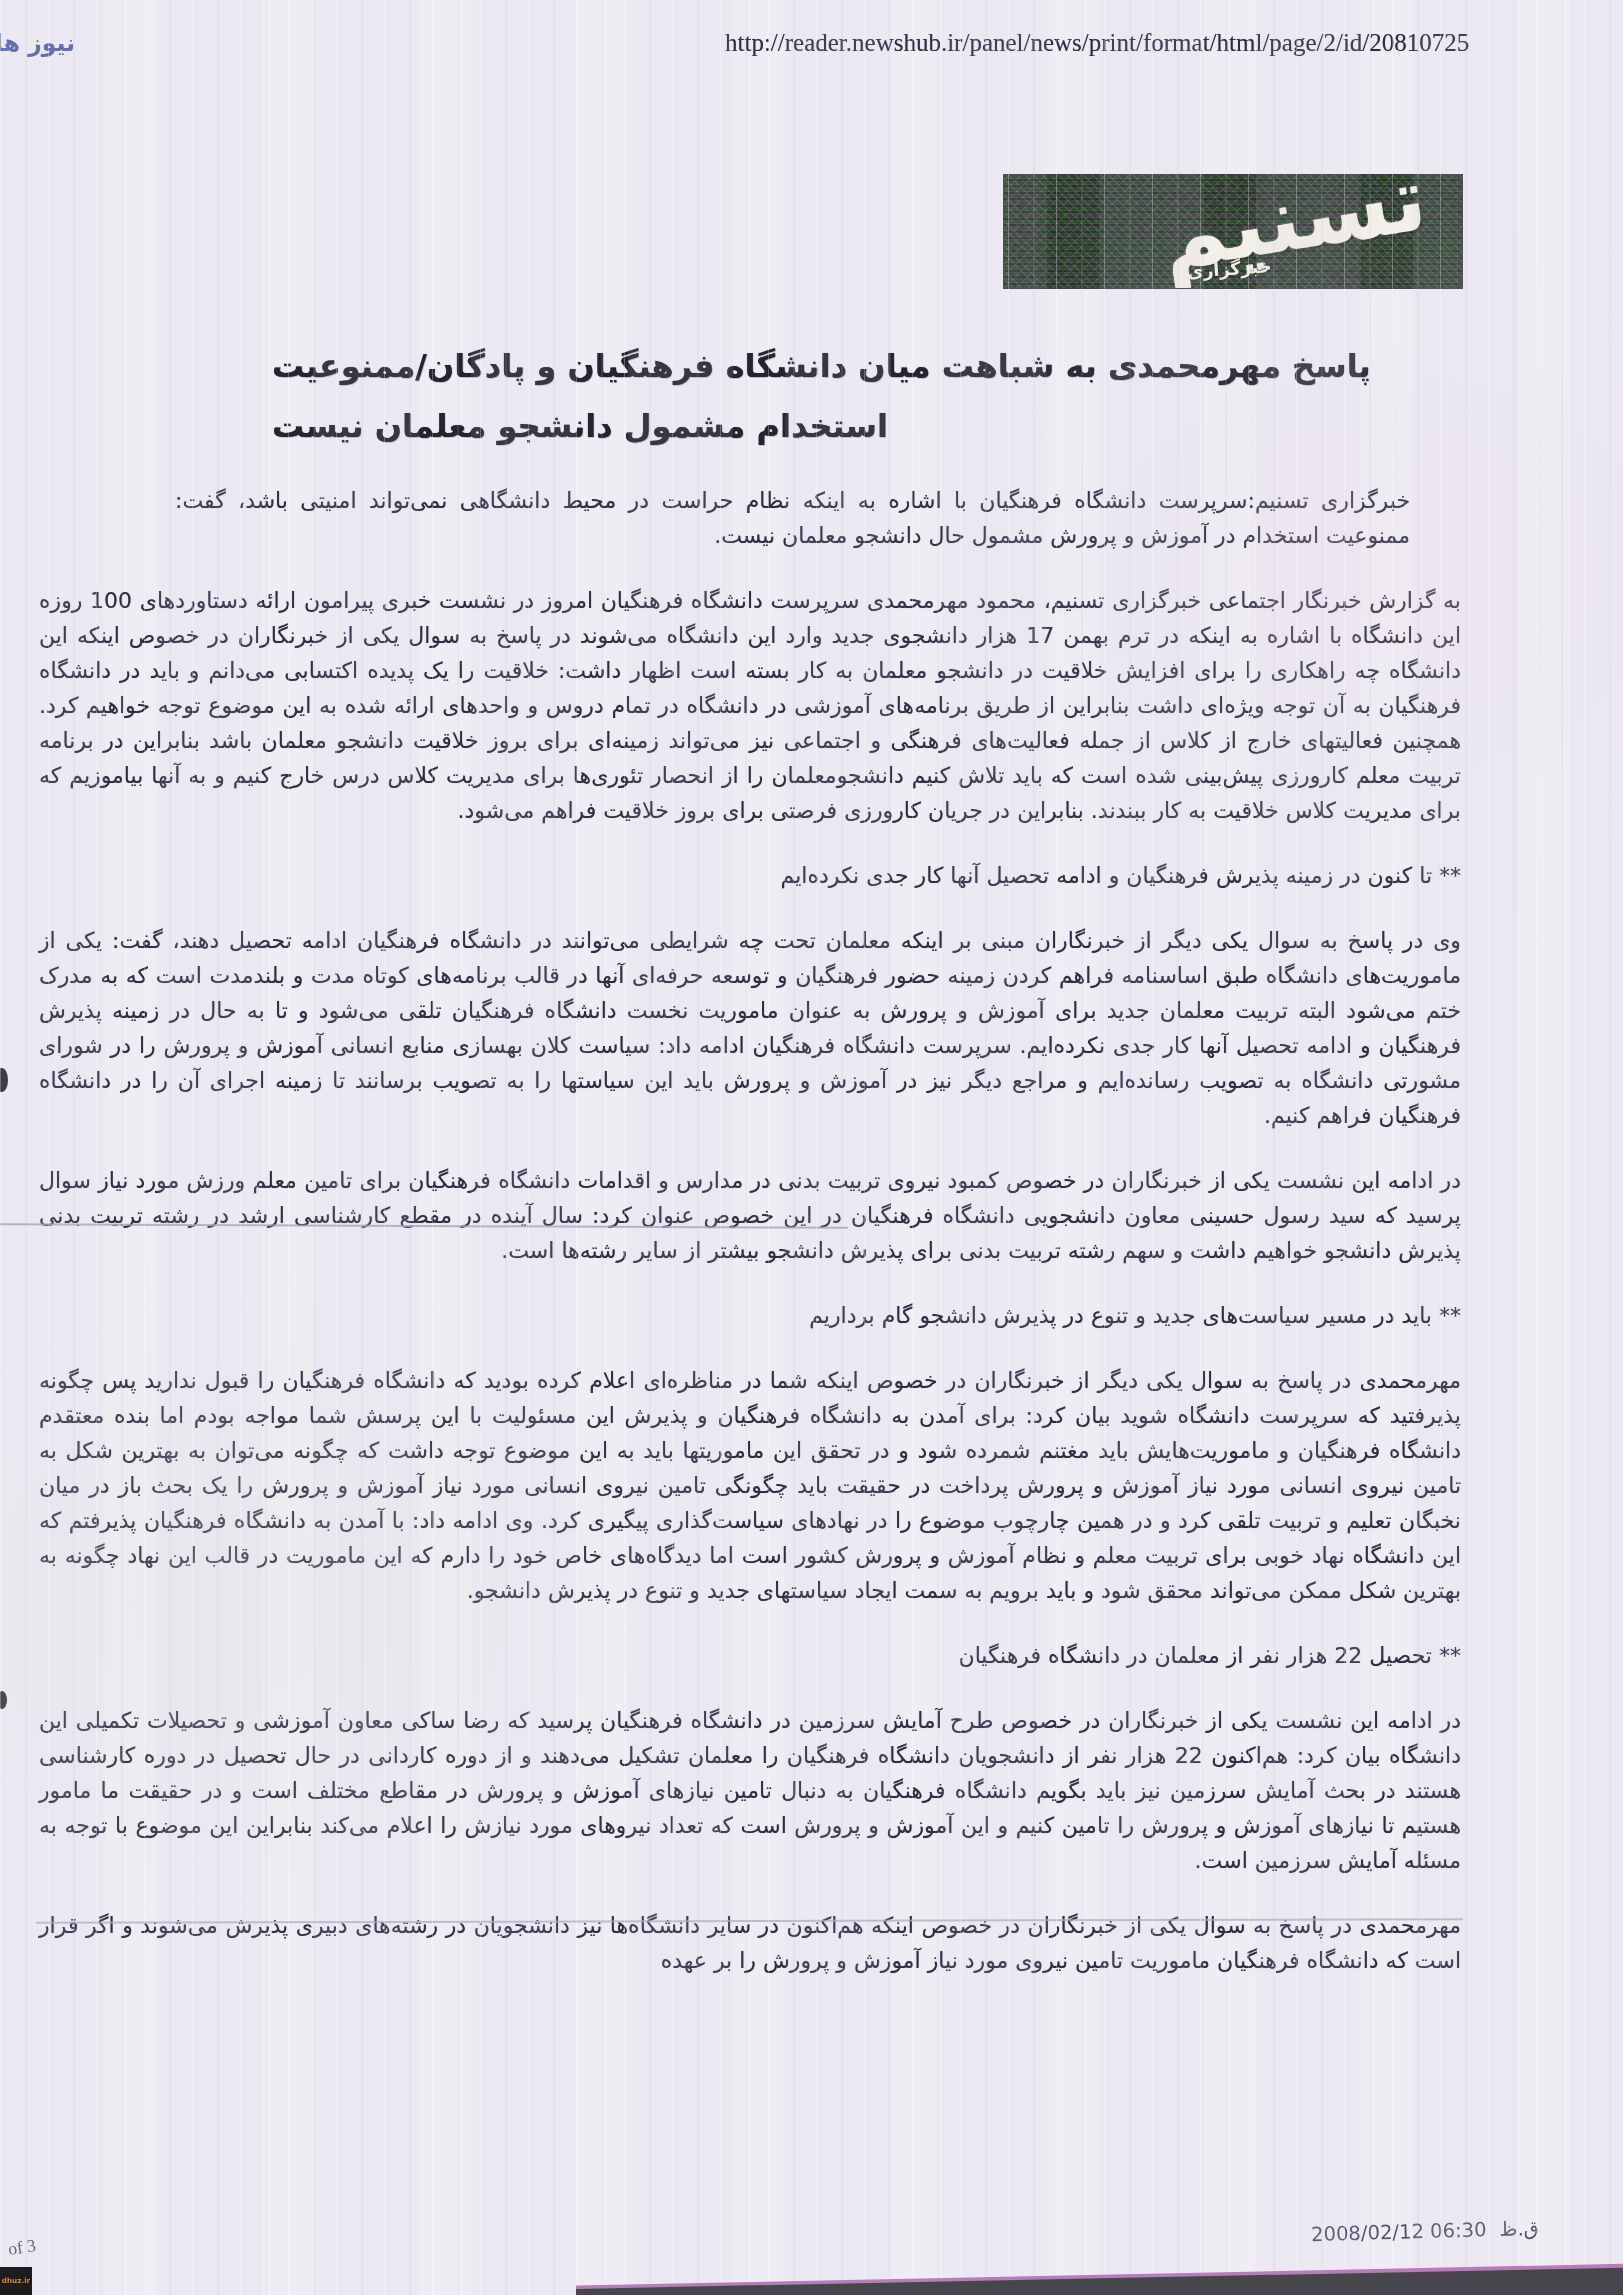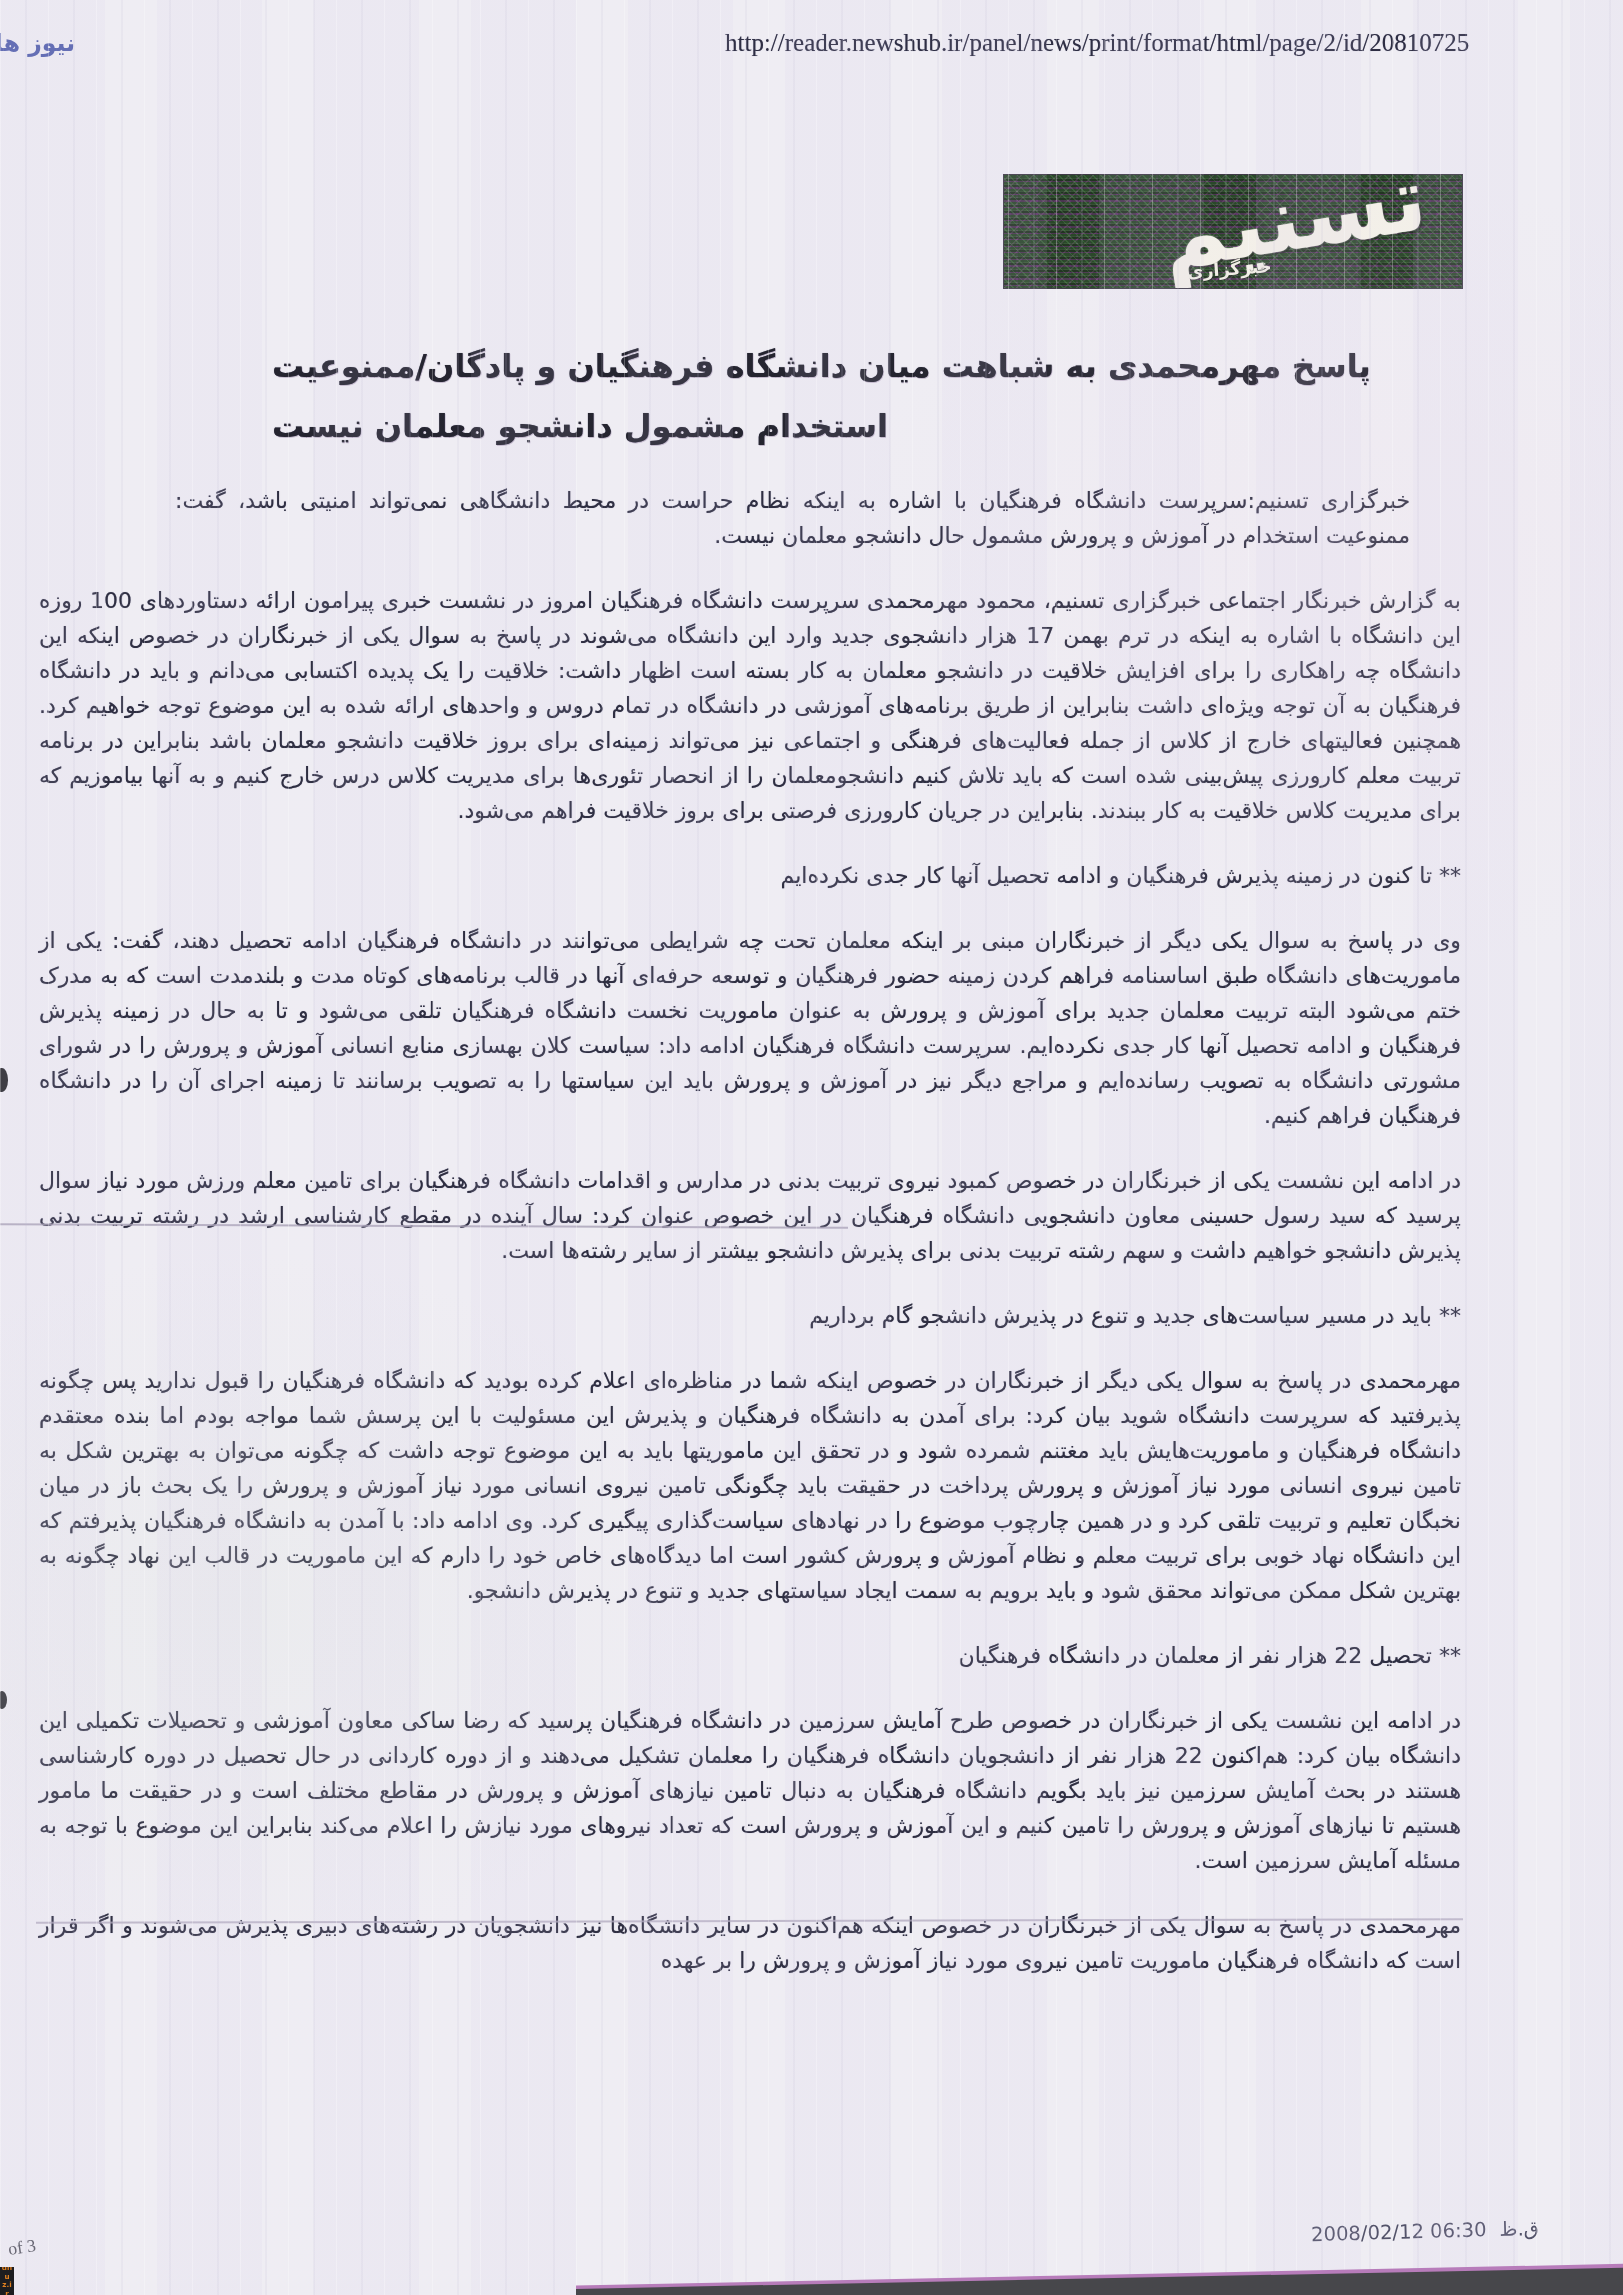--- a/index.html
+++ b/index.html
@@ -85,21 +85,21 @@
     position:absolute;right:84px;top:2220px;direction:ltr;
     font-size:19.6px;color:#3f3f58;transform:rotate(-1.6deg);
     letter-spacing:0.7px;white-space:nowrap;
   }
   .footer-stamp .meridiem{margin-left:6.5px;}
   .page-indicator{
     position:absolute;left:7.9px;top:2237px;font-size:17.7px;color:#4a4a55;
     transform:rotate(-8deg);font-family:"Liberation Serif","DejaVu Serif",serif;
   }
   .watermark-badge{
-    position:absolute;left:0;top:2267px;width:14px;height:28px;
+    position:absolute;left:0;top:2267px;width:32px;height:28px;
     background:#1d1d20;color:#e5e3da;font-size:7.2px;line-height:8.5px;
     display:flex;align-items:center;justify-content:center;text-align:center;
     z-index:6;overflow:hidden;word-break:break-all;padding:1.3px;box-sizing:border-box;
   }
   .watermark-badge b{color:#e08020;font-weight:bold;}
   .scan-wedge-edge{
     position:absolute;left:576px;right:0;bottom:2.6px;height:34px;z-index:6;
     background:#b77cba;clip-path:polygon(0 80%,100% 16%,100% 100%,0 100%);
   }
   .scan-wedge{

